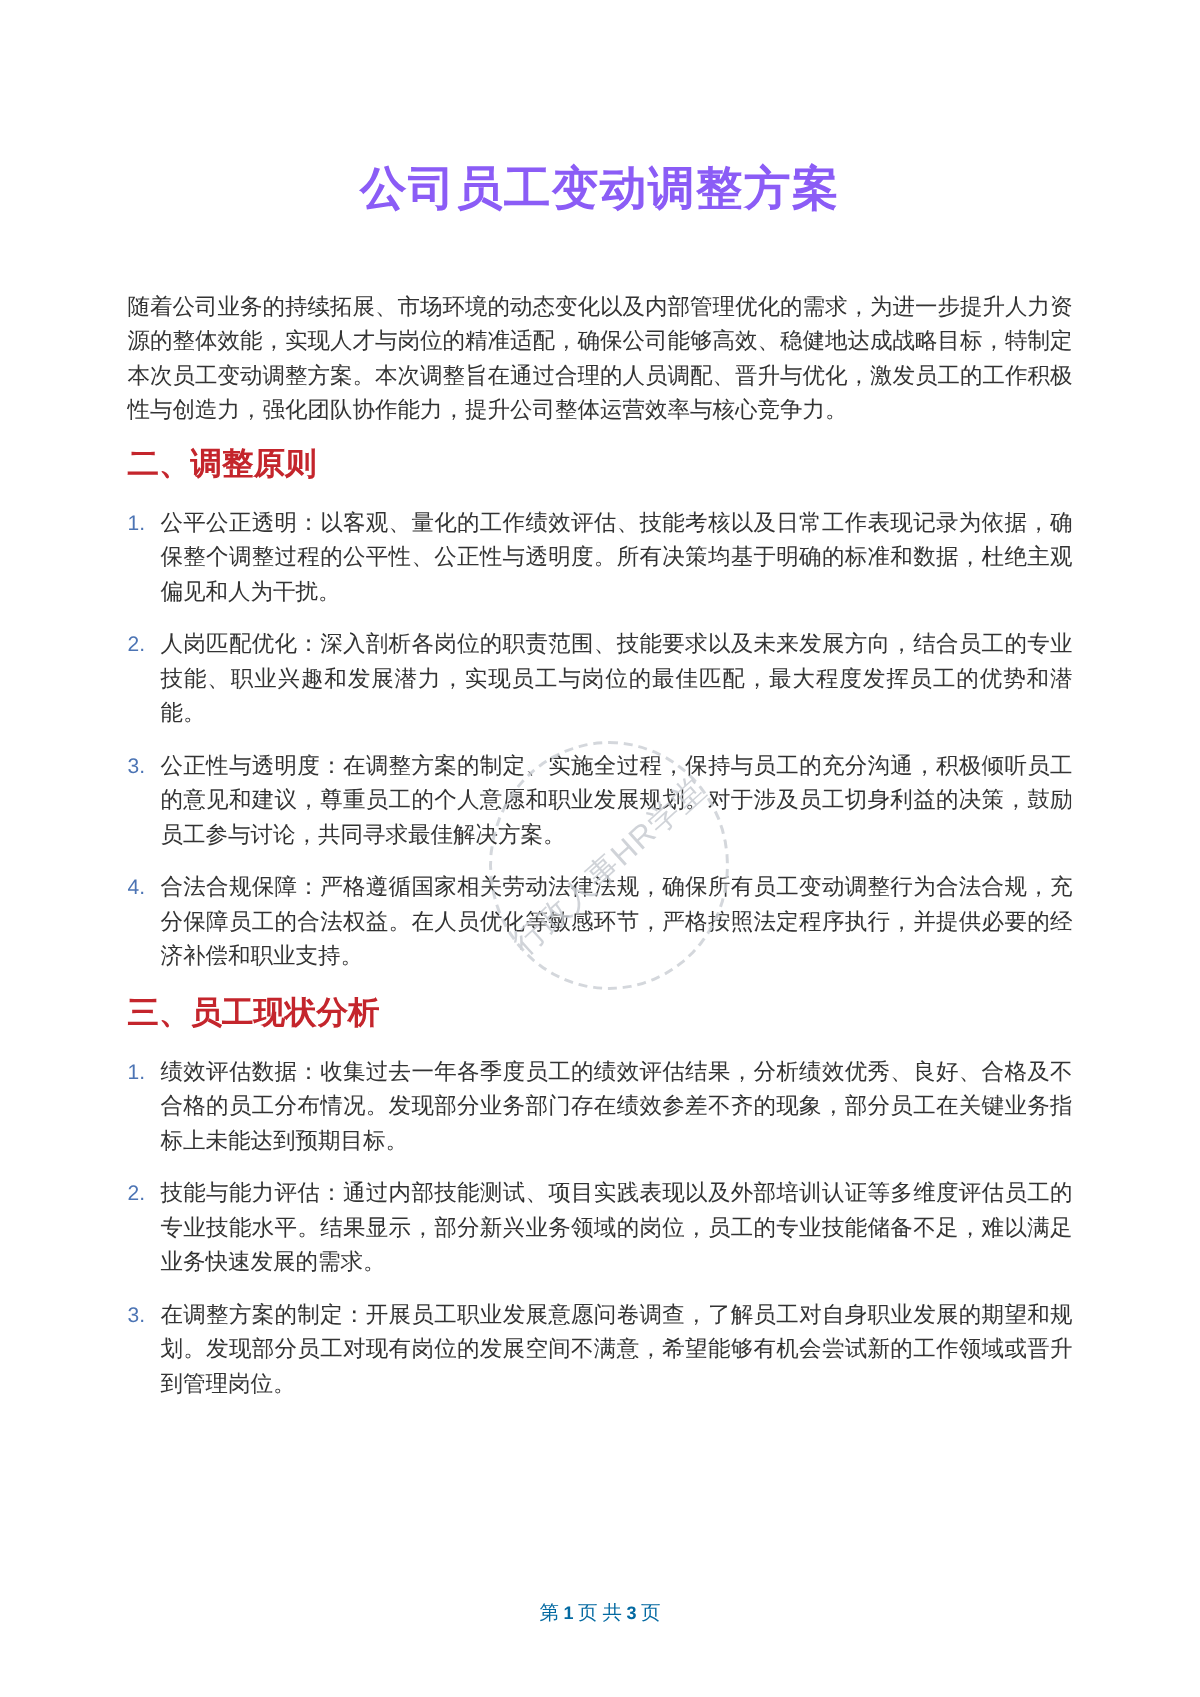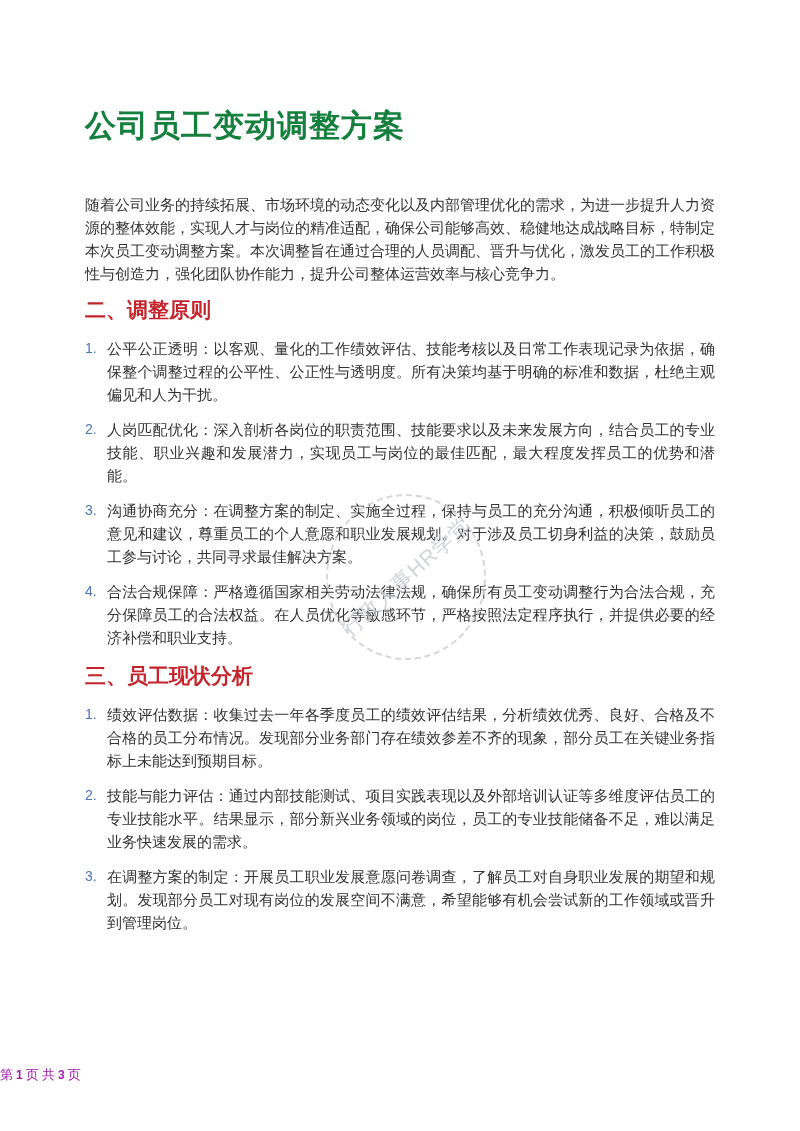--- a/index.html
+++ b/index.html
@@ -18,24 +18,25 @@
   .content {
     padding: 0 85px;
     color: #333333;
     font-size: 15px;
     line-height: 23px;
   }
 
   .doc-title {
     margin-top: 104px;
     margin-bottom: 45px;
+    text-align: center;
     font-size: 31px;
     line-height: 44px;
     font-weight: 800;
-    color: #15803d;
+    color: #8b5cf6;
     letter-spacing: 1px;
   }
 
   .section-heading {
     margin-top: 10px;
     margin-bottom: 12px;
     font-size: 21px;
     line-height: 30px;
     font-weight: 700;
     color: #C4252C;
@@ -94,24 +95,24 @@
     font-size: 21px;
     letter-spacing: 1px;
     font-weight: 400;
   }
 
   .page-footer {
     position: absolute;
     top: 1066px;
     left: 0;
     right: 0;
-    text-align: left;
+    text-align: center;
     font-family: "Liberation Serif", "DejaVu Serif", serif;
     font-size: 13px;
-    color: #a21caf;
+    color: #0369a1;
   }
   .page-footer .num {
     font-weight: 700;
     margin: 0 3px;
     font-family: "Liberation Sans", sans-serif;
     font-size: 12px;
   }
 </style>
 </head>
 <body>
@@ -129,21 +130,21 @@
       <li class="list-item">
         <span class="item-number">1.</span>
         <span class="item-body"><span class="item-label">公平公正透明：</span><span>以客观、量化的工作绩效评估、技能考核以及日常工作表现记录为依据，确保整个调整过程的公平性、公正性与透明度。所有决策均基于明确的标准和数据，杜绝主观偏见和人为干扰。</span></span>
       </li>
       <li class="list-item">
         <span class="item-number">2.</span>
         <span class="item-body"><span class="item-label">人岗匹配优化：</span><span>深入剖析各岗位的职责范围、技能要求以及未来发展方向，结合员工的专业技能、职业兴趣和发展潜力，实现员工与岗位的最佳匹配，最大程度发挥员工的优势和潜能。</span></span>
       </li>
       <li class="list-item">
         <span class="item-number">3.</span>
-        <span class="item-body"><span class="item-label">沟通协商充分：</span><span>在调整方案的制定、实施全过程，保持与员工的充分沟通，积极倾听员工的意见和建议，尊重员工的个人意愿和职业发展规划。对于涉及员工切身利益的决策，鼓励员工参与讨论，共同寻求最佳解决方案。</span></span>
+        <span class="item-body"><span class="item-label">公正性与透明度：</span><span>在调整方案的制定、实施全过程，保持与员工的充分沟通，积极倾听员工的意见和建议，尊重员工的个人意愿和职业发展规划。对于涉及员工切身利益的决策，鼓励员工参与讨论，共同寻求最佳解决方案。</span></span>
       </li>
       <li class="list-item">
         <span class="item-number">4.</span>
         <span class="item-body"><span class="item-label">合法合规保障：</span><span>严格遵循国家相关劳动法律法规，确保所有员工变动调整行为合法合规，充分保障员工的合法权益。在人员优化等敏感环节，严格按照法定程序执行，并提供必要的经济补偿和职业支持。</span></span>
       </li>
     </ol>
 
     <h2 class="section-heading">三、员工现状分析</h2>
     <ol class="numbered-list">
       <li class="list-item">

